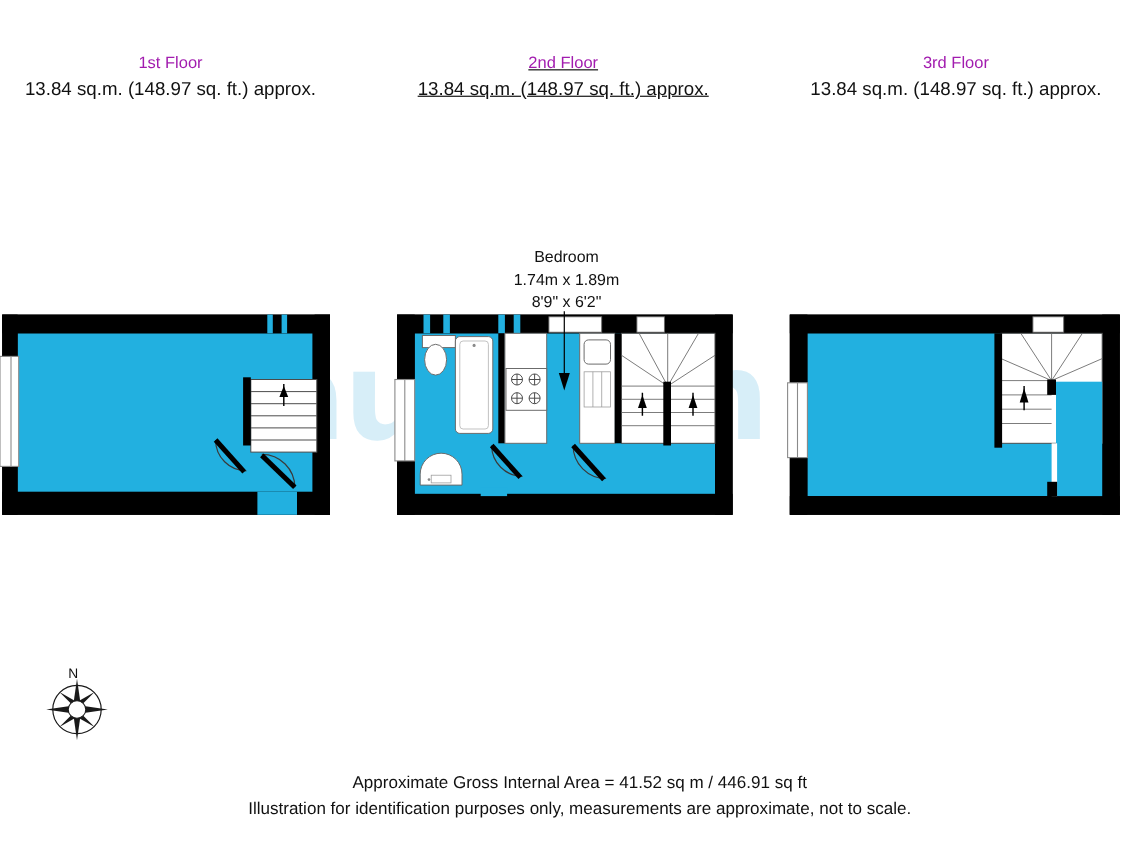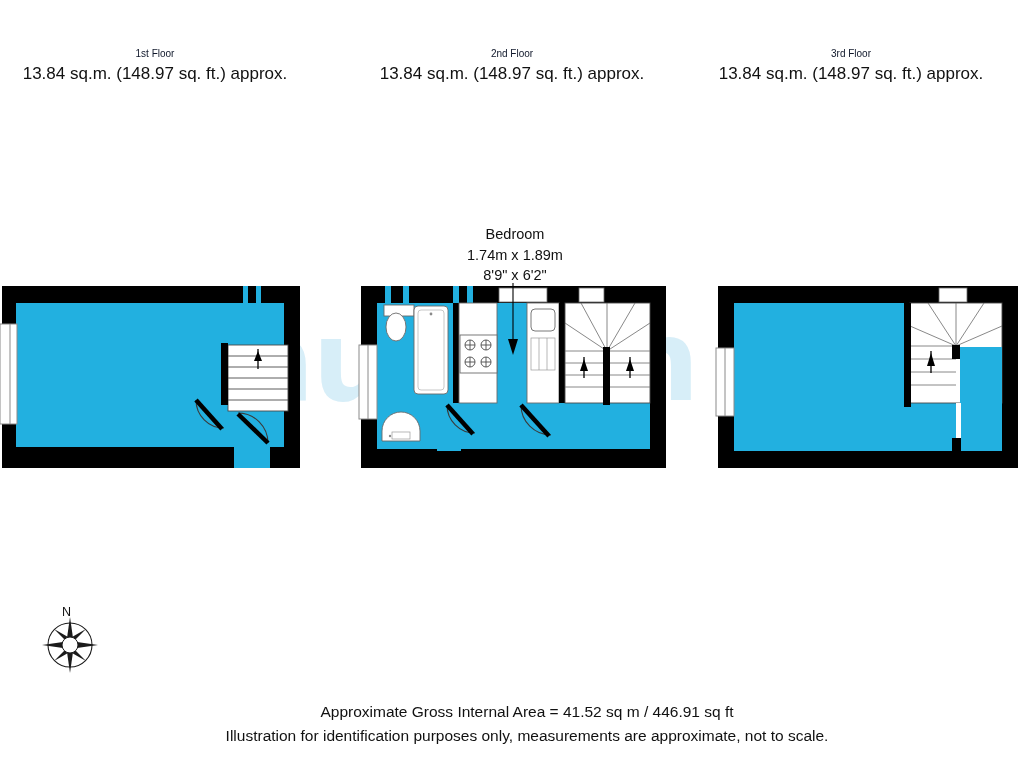--- a/index.html
+++ b/index.html
@@ -23,22 +23,22 @@
     height: 768px;
   }
 
   
   .floor-heading {
     position: absolute;
     text-align: center;
     line-height: 1.45;
   }
   .floor-heading .ttl {
-    font-size: 10px;
-    color: #0f172a;
+    font-size: 15px;
+    color: #a21caf;
     display: block;
   }
   .floor-heading .sub {
     font-size: 17px;
     color: #111;
     display: block;
   }
 
   
   .room-label {
@@ -106,26 +106,26 @@
 
   <div class="watermark" style="left:168px; top:310px; font-size:112px;">
     <div>vaughan</div>
   </div>
 
   <div class="floor-heading" style="left:0px; top:47px; width:310px;">
     <span class="ttl">1st Floor</span>
     <span class="sub">13.84 sq.m. (148.97 sq. ft.) approx.</span>
   </div>
 
-  <div class="floor-heading" style="left:357px; top:47px; width:310px;">
+  <div class="floor-heading" style="left:357px; top:47px; width:310px;text-decoration:underline;">
     <span class="ttl">2nd Floor</span>
     <span class="sub">13.84 sq.m. (148.97 sq. ft.) approx.</span>
   </div>
 
-  <div class="floor-heading" style="left:696px; top:47px; width:310px;">
+  <div class="floor-heading" style="left:714px; top:47px; width:310px;">
     <span class="ttl">3rd Floor</span>
     <span class="sub">13.84 sq.m. (148.97 sq. ft.) approx.</span>
   </div>
 
   <svg class="plan-svg" style="left:0px; top:283px;" width="310" height="190" viewBox="0 0 310 190">
 
     <g>
       <rect x="2" y="3" width="298" height="182" fill="#000000"></rect>
 
       <rect x="16" y="20" width="268" height="148" fill="#22b0e0"></rect>

